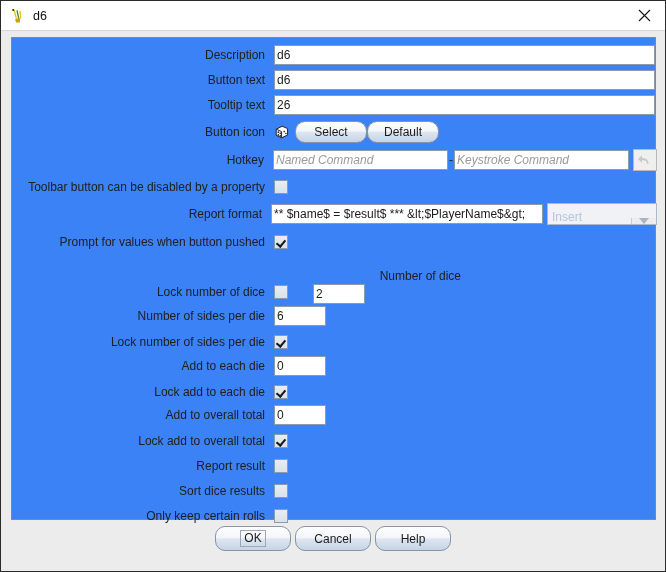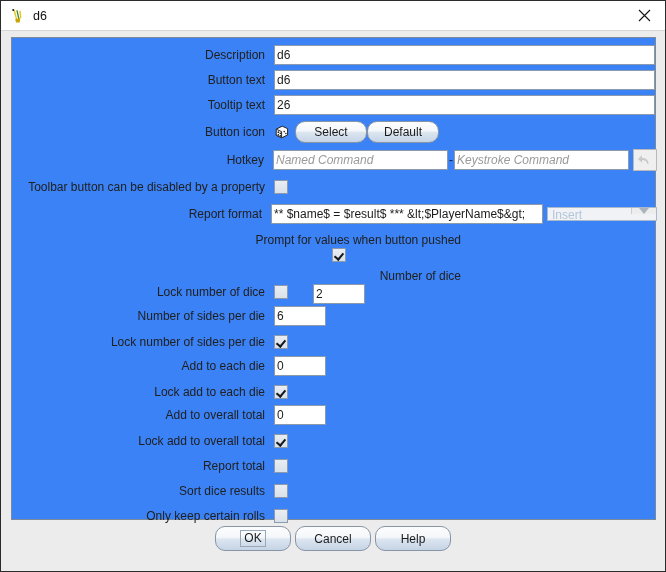--- a/index.html
+++ b/index.html
@@ -174,23 +174,23 @@
     background: #efefef;
     margin-left: 4px;
     display: flex;
     align-items: center;
     justify-content: center;
   }
 
   
   .combo {
     box-sizing: border-box;
-    height: 14px;
-    display: flex;
-    align-items: flex-start;
+    height: 22px;
+    display: flex;
+    align-items: flex-end;
     margin-left: 4px;
     border: 1px solid #a9bacd;
     background: #f0f2f5;
     width: 110px;
   }
   .combo-text {
     flex: 1 1 auto;
     display: flex;
     align-items: center;
     padding-left: 4px;
@@ -334,21 +334,21 @@
           <div class="tf rpt">** $name$ = $result$ *** &amp;lt;$PlayerName$&amp;gt;</div>
           <div class="combo">
             <span class="combo-text">Insert</span>
             <span class="combo-arrow">
                 <i></i>
               </span>
           </div>
         </div>
       </div>
 
-      <div class="row" style="top:194px; width:645px;flex-direction:column;">
+      <div class="row" style="top:194px; width:645px;">
         <div class="lbl">Prompt for values when button pushed</div>
         <div class="ctl">
           <span class="cb checked"></span>
         </div>
       </div>
 
       <div class="row" style="top:230px; width:645px;flex-direction:column;">
         <div class="lbl">Number of dice</div>
         <div class="ctl">
           <div class="tf num">2</div>
@@ -398,21 +398,21 @@
       </div>
 
       <div class="row" style="top:393px; width:645px;">
         <div class="lbl">Lock add to overall total</div>
         <div class="ctl">
           <span class="cb checked"></span>
         </div>
       </div>
 
       <div class="row" style="top:418px; width:645px;">
-        <div class="lbl">Report total</div>
+        <div class="lbl">Report result</div>
         <div class="ctl">
           <span class="cb"></span>
         </div>
       </div>
 
       <div class="row" style="top:443px; width:645px;">
         <div class="lbl">Sort dice results</div>
         <div class="ctl">
           <span class="cb"></span>
         </div>

